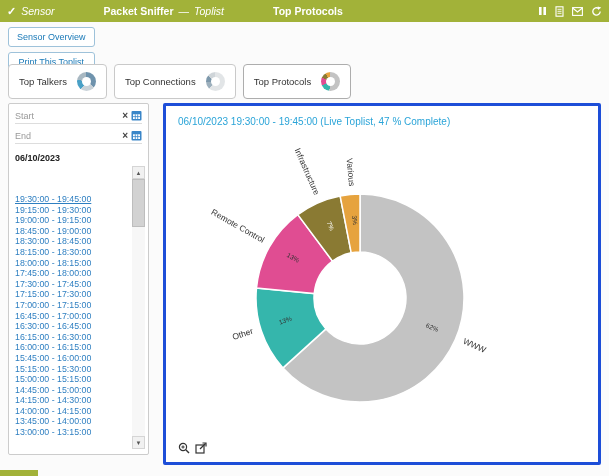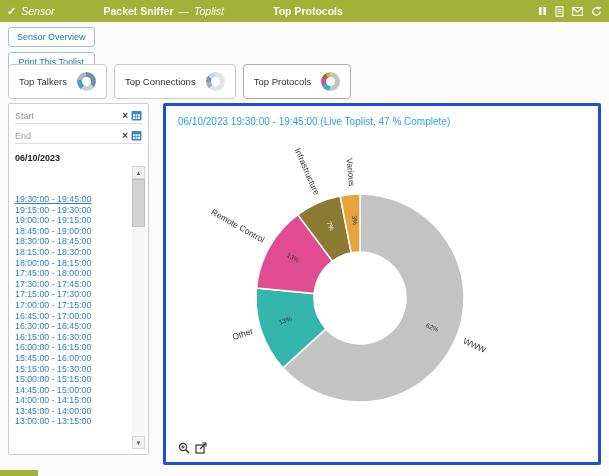--- a/index.html
+++ b/index.html
@@ -146,20 +146,21 @@
         <div class="time-item">17:15:00 - 17:30:00</div>
         <div class="time-item">17:00:00 - 17:15:00</div>
         <div class="time-item">16:45:00 - 17:00:00</div>
         <div class="time-item">16:30:00 - 16:45:00</div>
         <div class="time-item">16:15:00 - 16:30:00</div>
         <div class="time-item">16:00:00 - 16:15:00</div>
         <div class="time-item">15:45:00 - 16:00:00</div>
         <div class="time-item">15:15:00 - 15:30:00</div>
         <div class="time-item">15:00:00 - 15:15:00</div>
         <div class="time-item">14:45:00 - 15:00:00</div>
+        <div class="time-item">14:15:00 - 14:30:00</div>
         <div class="time-item">14:00:00 - 14:15:00</div>
         <div class="time-item">13:45:00 - 14:00:00</div>
         <div class="time-item">13:00:00 - 13:15:00</div>
       </div>
     <div class="scrollbar">
       <div class="sb-btn">▲</div>
       <div class="sb-track">
         <div class="sb-thumb"></div>
       </div>
       <div class="sb-btn">▼</div>

